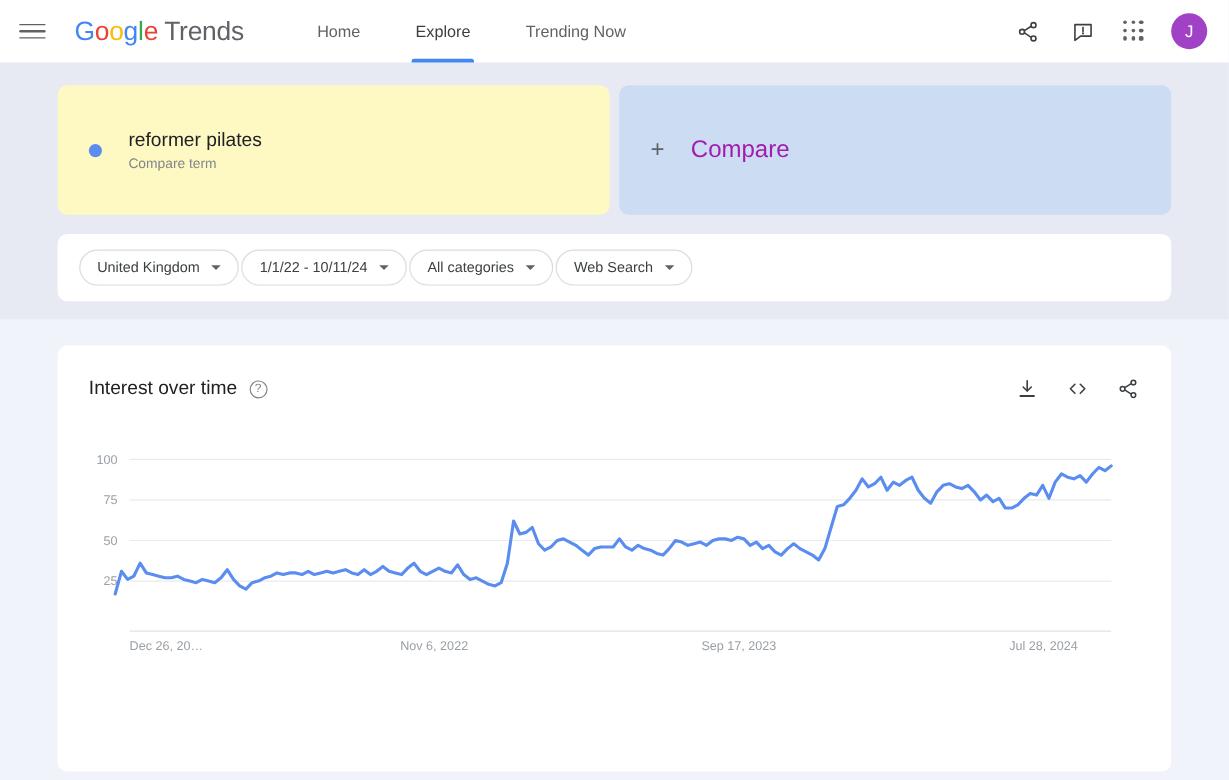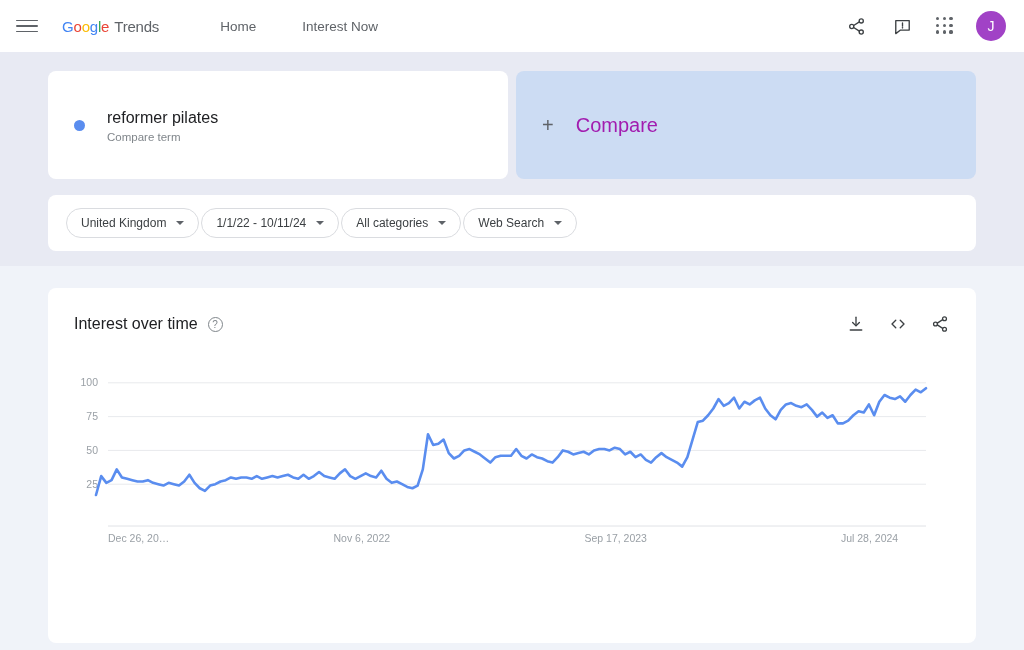--- a/index.html
+++ b/index.html
@@ -23,21 +23,21 @@
   .hamburger {
     width: 26px; height: 26px;
     display: flex; flex-direction: column; justify-content: center;
     gap: 4px; cursor: pointer; padding: 0 2px;
   }
   .hamburger span {
     display: block; height: 1.6px; background: #5f6368; border-radius: 1px;
   }
   .brand {
     margin-left: 22px;
-    font-size: 15px;
+    font-size: 22px;
     letter-spacing: -0.2px;
     white-space: nowrap;
     font-family: "Liberation Sans", sans-serif;
   }
   .brand .g1 { color: #4285f4; }
   .brand .o1 { color: #ea4335; }
   .brand .o2 { color: #fbbc05; }
   .brand .g2 { color: #4285f4; }
   .brand .l  { color: #34a853; }
   .brand .e  { color: #ea4335; }
@@ -97,21 +97,21 @@
 
   
   .band {
     background: #e8eaf3;
     padding: 19px 48px 0 48px;
     height: 214px;
   }
   .cards-row { display: flex; gap: 8px; }
   .term-card {
     width: 460px; height: 108px;
-    background: #ffffff;
+    background: #fef9c3;
     border-radius: 8px;
     display: flex; align-items: center;
     padding: 0 26px;
   }
   .dot {
     width: 11px; height: 11px; border-radius: 50%;
     background: #5a8def; flex: 0 0 auto; margin-right: 22px;
   }
   .term-main { font-size: 16px; color: #202124; line-height: 1.35; }
   .term-sub { font-size: 11.5px; color: #80868b; margin-top: 2px; }
@@ -201,22 +201,25 @@
   </div>
 
   <div class="brand">
     <span class="g1">G</span><span class="o1">o</span><span class="o2">o</span><span class="g2">g</span><span class="l">l</span><span class="e">e</span><span class="trends">Trends</span>
   </div>
 
   <div class="navtabs">
     <div class="navtab">
       <span>Home</span>
     </div>
+    <div class="navtab active">
+      <span>Explore</span>
+    </div>
     <div class="navtab">
-      <span>Interest Now</span>
+      <span>Trending Now</span>
     </div>
   </div>
 
   <div class="topbar-right">
     <div class="icon-btn">
       <svg width="19" height="19" viewBox="0 0 24 24" fill="none" stroke="#3c4043" stroke-width="1.7" stroke-linecap="round" stroke-linejoin="round">
         <circle cx="18" cy="5" r="2.6"></circle>
           <circle cx="6" cy="12" r="2.6"></circle>
           <circle cx="18" cy="19" r="2.6"></circle>
         <line x1="8.4" y1="10.8" x2="15.6" y2="6.2"></line>

